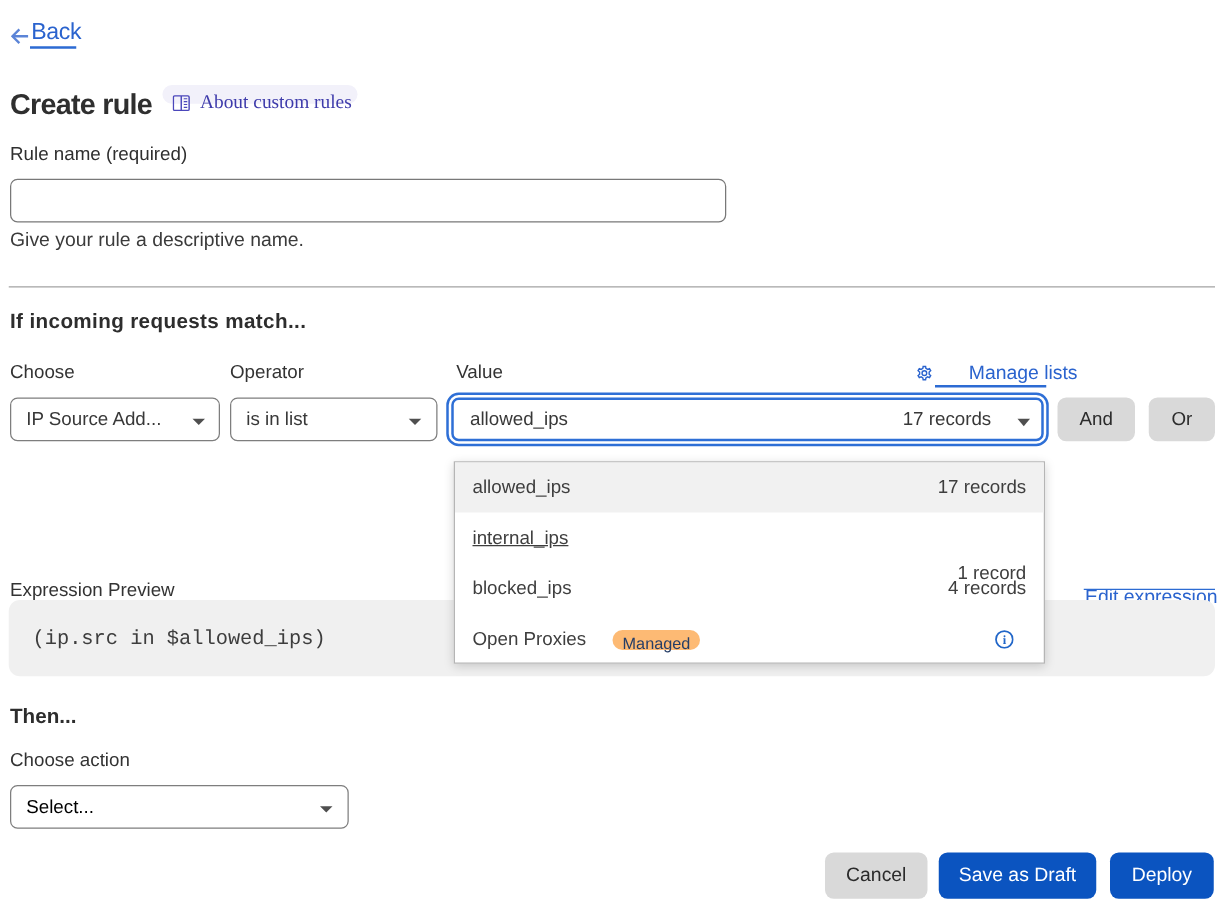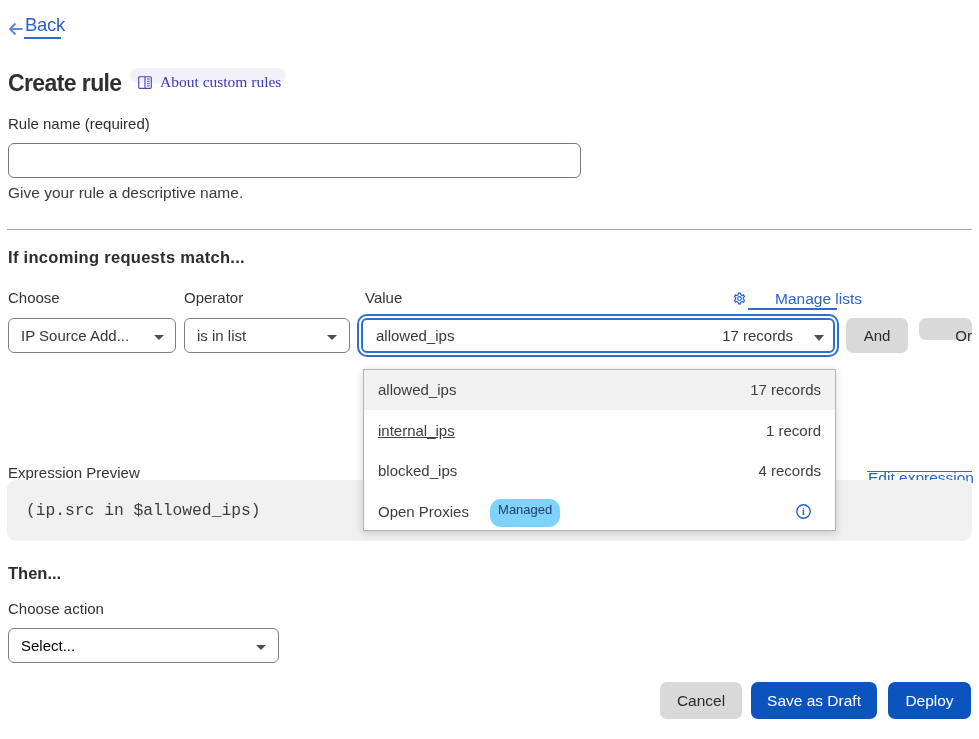--- a/index.html
+++ b/index.html
@@ -60,44 +60,44 @@
   <div class="selbox" style="left:184px; top:318px; width:166px;">is in list
     <span class="caret" style="right:12px;"></span>
   </div>
 
   <div class="selbox" style="left:361px; top:318px; width:474px; border:2px solid #2e6fd6; outline:2px solid #2e6fd6; outline-offset:2px; line-height:31px; padding-left:13px;">allowed_ips
     <span class="abs" style="right:40px; top:0; line-height:31px;">17 records</span>
     <span class="caret" style="right:9px; top:15px; border-top-width:6.5px;"></span>
   </div>
 
   <div class="btn btn-gray" style="left:846px; top:318px; width:62px; height:35px; line-height:35px;">And</div>
-  <div class="btn btn-gray" style="left:919px; top:318px; width:53px; height:22px; line-height:35px;text-align:right;">Or</div>
+  <div class="btn btn-gray" style="left:919px; top:318px; width:53px; height:35px; line-height:35px;">Or</div>
 
   <div class="abs" style="left:8px; top:453px; font-size:15px; color:#333;margin-top:11px;">Expression Preview</div>
   <div class="abs" style="left:868px; top:469px; font-size:15.5px; color:#2a63ce;">Edit expression</div>
   <div class="abs" style="left:867px; top:470.5px; width:105px; height:1.5px; background:#2c6bd3;"></div>
   <div class="abs" style="left:7px; top:480px; width:965px; height:61px; background:#f0f0f0; border-radius:9px;"></div>
   <div class="abs" style="left:26px; top:501px; font-family:'Liberation Mono', monospace; font-size:16.3px; color:#3d3d3d;">(ip.src in $allowed_ips)</div>
 
   <div class="abs" style="left:8px; top:564px; font-size:16.5px; font-weight:bold; color:#2d2d2d;">Then...</div>
   <div class="abs" style="left:8px; top:600px; font-size:15px; color:#333;">Choose action</div>
   <div class="selbox" style="left:8px; top:628px; width:271px; color:#000000;">Select...
     <span class="caret" style="right:12px;"></span>
   </div>
 
   <div class="btn btn-gray" style="left:660px; top:682px; width:82px; height:37px; line-height:37px; font-size:15.5px;">Cancel</div>
   <div class="btn btn-blue" style="left:751px; top:682px; width:126px; height:37px; line-height:37px; font-size:15.5px;text-align:center;">Save as Draft</div>
   <div class="btn btn-blue" style="left:888px; top:682px; width:83px; height:37px; line-height:37px; font-size:15.5px;">Deploy</div>
 
   <div class="abs" style="left:363px; top:369px; width:473px; height:162px; background:#fff; border:1px solid #b5b5b5; box-shadow:0 2px 8px rgba(0,0,0,0.18);">
     <div class="abs" style="left:0; top:0; width:100%; height:40px; background:#f1f1f1; font-size:15px; color:#3e3e3e; line-height:40px; padding:0 14px;">allowed_ips<span class="abs" style="right:14px;">17 records</span></div>
-    <div class="abs" style="left:0; top:40px; width:100%; height:41px; font-size:15px; color:#3e3e3e; line-height:41px; padding:0 14px;text-decoration:underline;">internal_ips<span class="abs" style="right:14px;">1 record</span></div>
+    <div class="abs" style="left:0; top:40px; width:100%; height:41px; font-size:15px; color:#3e3e3e; line-height:41px; padding:0 14px;text-decoration:underline;">internal_ips<span class="abs" style="right:14px;margin-top:28px;">1 record</span></div>
     <div class="abs" style="left:0; top:81px; width:100%; height:40px; font-size:15px; color:#3e3e3e; line-height:40px; padding:0 14px;">blocked_ips<span class="abs" style="right:14px;">4 records</span></div>
     <div class="abs" style="left:0; top:121px; width:100%; height:41px; font-size:15px; color:#3e3e3e; line-height:41px; padding:0 14px;">Open Proxies
-      <span style="display:inline-block; vertical-align:middle; margin-left:17px; height:28px; line-height:22px; border-radius:11px; background:#7dd3fc; color:#253d66; font-size:13px; padding:0 8px;">Managed</span>
+      <span style="display:inline-block; vertical-align:middle; margin-left:17px; height:16px; line-height:22px; border-radius:11px; background:#fdba74; color:#253d66; font-size:13px; padding:0 8px;">Managed</span>
       <svg class="abs" style="right:24px; top:13px;" width="15" height="15" viewBox="0 0 15 15">
         <circle cx="7.5" cy="7.5" r="6.7" fill="none" stroke="#2166c8" stroke-width="1.4"></circle>
         <text x="7.5" y="11" text-anchor="middle" font-family="Liberation Serif, serif" font-size="10" font-weight="bold" fill="#2166c8">i</text>
       </svg>
     </div>
   </div>
 
 </div>
 
 </body></html>

